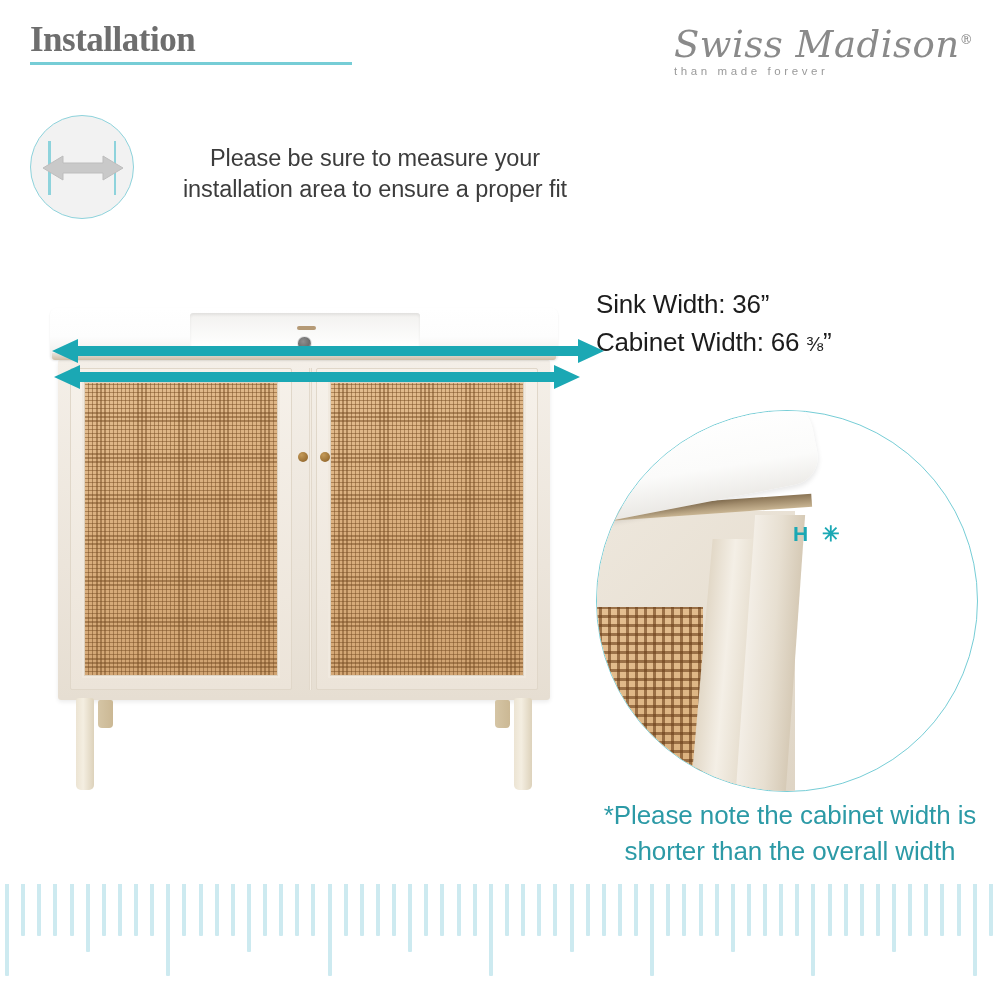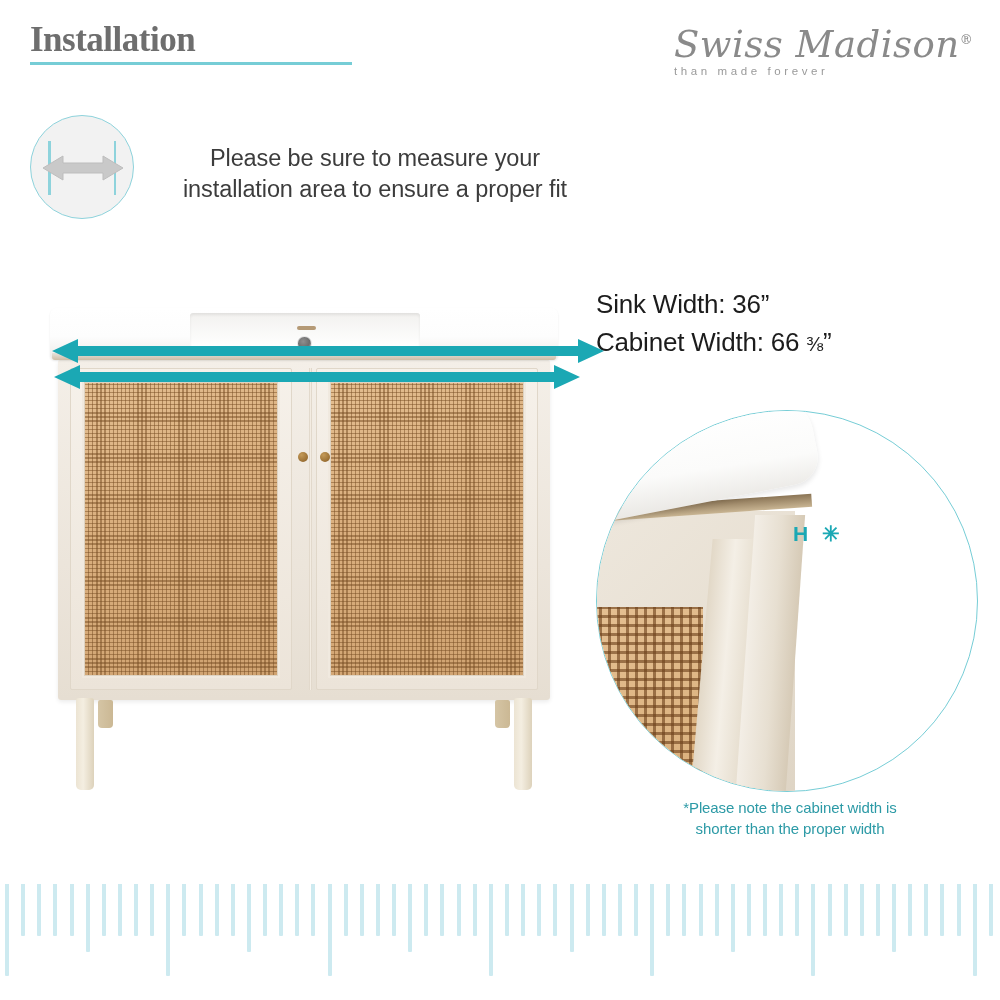--- a/index.html
+++ b/index.html
@@ -200,21 +200,21 @@
   #detail-mark {
     position: absolute; left: 196px; top: 112px;
     color: #1ba8b4; font-size: 21px; font-weight: bold;
     letter-spacing: 4px; line-height: 1;
   }
 
   
   #footnote {
     position: absolute; left: 594px; top: 798px; width: 392px;
     text-align: center; color: #2c9aa6;
-    font-size: 15px; line-height: 1.38; letter-spacing: -0.1px;
+    font-size: 26px; line-height: 1.38; letter-spacing: -0.1px;
   }
 
   
   #ruler { position: absolute; left: 0; top: 884px; width: 1000px; height: 116px; }
   .tick { position: absolute; top: 0; width: 4px; background: #cdeaf0; border-radius: 0 0 1px 1px; }
 </style>
 </head>
 <body>
 
 <div id="page">
@@ -285,21 +285,21 @@
     <div id="detail-rattan"></div>
     <div id="detail-moulding"></div>
     <div id="detail-edge"></div>
     <div id="detail-reveal"></div>
     <div id="detail-counter"></div>
     <div id="detail-mark">H ✳</div>
   </div>
 
   <div id="footnote">
     <div>*Please note the cabinet width is</div>
-    <div>shorter than the proper width</div>
+    <div>shorter than the overall width</div>
   </div>
 
   <div id="ruler">
       <div class="tick" style="height: 92px; left: 5px;"></div>
       <div class="tick" style="height: 52px; left: 21.129px;"></div>
       <div class="tick" style="height: 52px; left: 37.2581px;"></div>
       <div class="tick" style="height: 52px; left: 53.3871px;"></div>
       <div class="tick" style="height: 52px; left: 69.5161px;"></div>
       <div class="tick" style="height: 68px; left: 85.6452px;"></div>
       <div class="tick" style="height: 52px; left: 101.774px;"></div>

